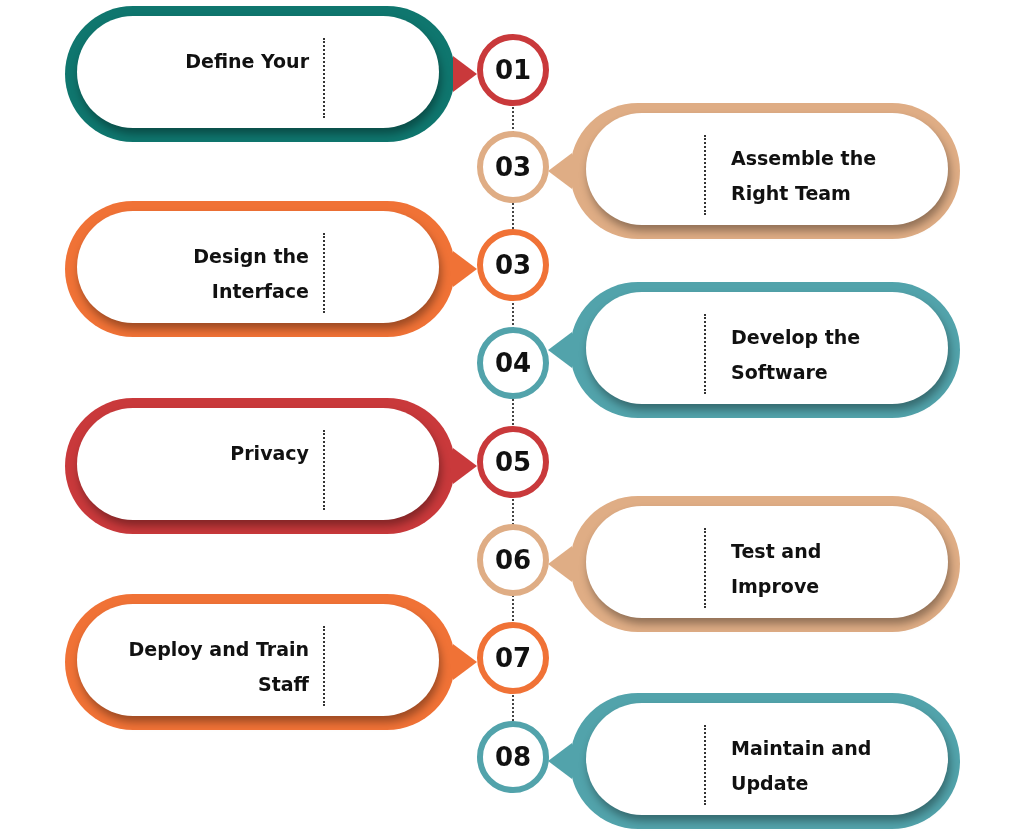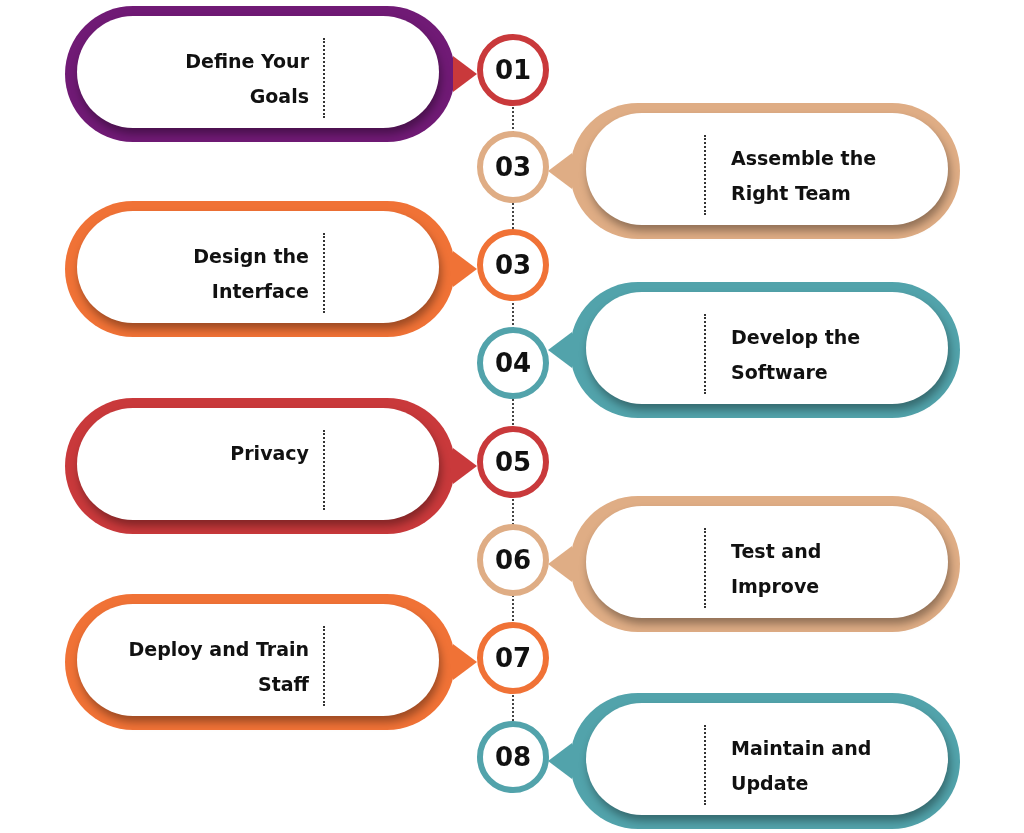--- a/index.html
+++ b/index.html
@@ -29,26 +29,25 @@
             display: flex; align-items: center; justify-content: center;
             font-weight: bold; font-size: 26px; color: #111; }
   .connector { position: absolute; left: 512px; width: 0; border-left: 2px dotted #444; }
 </style>
 </head>
 <body>
 
 <div id="diagram">
   <div class="connector" style="top:100px;height:640px;"></div>
 <div class="step left" style="top: 6px;">
-    <div class="pill" style="background: #701a75;">
+    <div class="pill" style="background: #0f766e;">
       <div class="arrow" style="border-left: 24px solid rgb(201, 57, 59);"></div>
       <div class="inner">
         <div class="label">
           <div>Define Your</div>
-          <div>Goals</div>
         </div>
         <div class="vdots"></div>
       </div>
     </div>
   </div>
     <div class="circle" style="border-color: rgb(201, 57, 59); left: 477px; top: 34px;">01</div>
     <div class="step right" style="top: 103px;">
     <div class="pill" style="background: rgb(223, 173, 133);">
       <div class="arrow" style="border-right: 24px solid rgb(223, 173, 133);"></div>
       <div class="inner">

